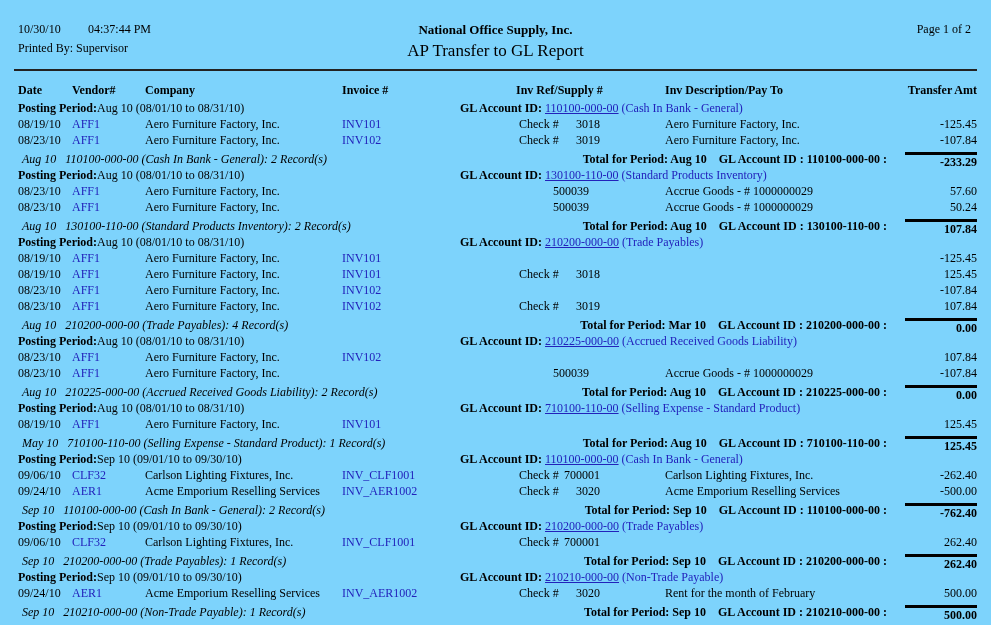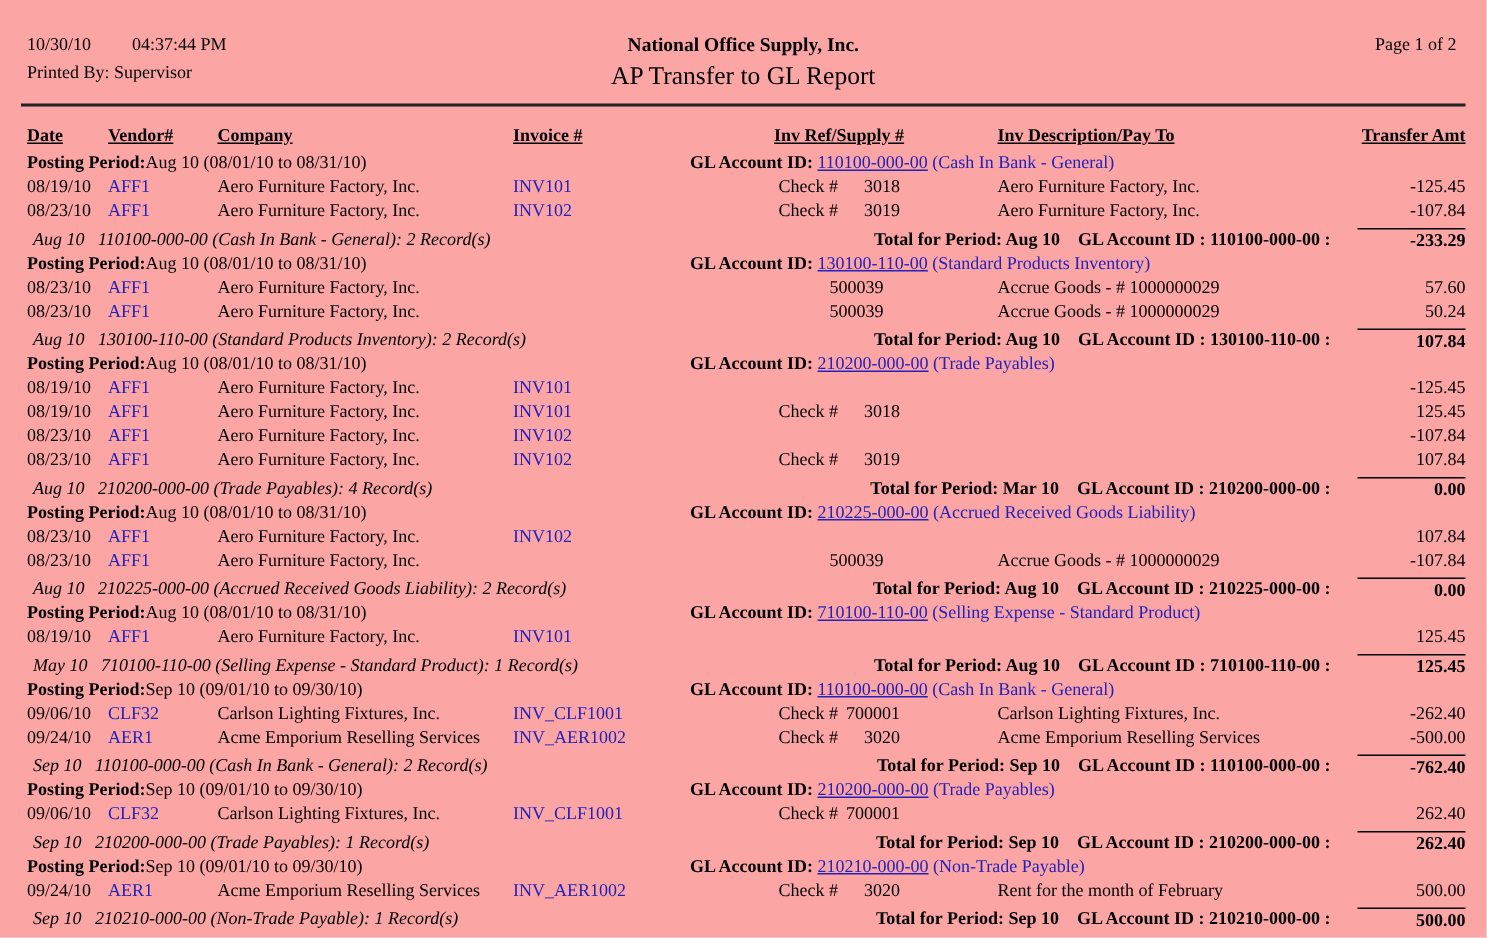--- a/index.html
+++ b/index.html
@@ -1,55 +1,55 @@
 <!DOCTYPE html>
 <html style="--link: #2222bb;"><head>
 <meta charset="utf-8">
 <style>
   * { margin:0; padding:0; box-sizing:border-box; }
   html,body { background:#e8e8e8; }
   body { font-family:"Liberation Serif", serif; color:#000; }
-  .page { position:relative; width:991px; height:625px; background:#fca5a5; overflow:hidden; }
+  .page { position:relative; width:991px; height:625px; background:#7dd3fc; overflow:hidden; }
 
   .report-header { padding-top:22px; }
   .h-line1 { position:relative; height:19px; font-size:12px; }
   .h-line2 { position:relative; height:25px; font-size:12px; }
   .hcell { position:absolute; top:0; white-space:pre; }
   .h-center { left:0; right:0; text-align:center; }
   .h-company { font-weight:bold; font-size:13px; }
   .h-title { font-weight:normal; font-size:17px; }
   .h-rule { margin:3px 14px 0 14px; border-top:2px solid #222; }
 
   .row { position:relative; height:16px; font-size:12px; line-height:15px; }
   .cell { position:absolute; top:0; white-space:pre; }
   .bold { font-weight:bold; }
   .link { color:var(--link, #2222bb); cursor:pointer; }
   .underline { text-decoration:underline; }
 
   .col-header { margin-top:12px; margin-bottom:2px; }
-  .colh { font-weight:bold; text-decoration:underline; }
+  .colh { font-weight:bold; }
 
   .c-date   { left:18px; }
   .c-period { left:97px; }
   .c-vendor { left:72px; }
   .c-company{ left:145px; }
   .c-invoice{ left:342px; }
   .c-gl     { left:460px; }
   .c-ref-h  { left:516px; }
   .c-reflabel { left:519px; }
   .c-refno  { left:560px; width:40px; text-align:right; }
   .c-refno2 { left:553px; }
   .c-desc   { left:665px; }
   .c-amt    { right:14px; text-align:right; }
 
   .summary-row { height:19px; }
   .summary-row .cell { top:3px; }
   .sum-left { left:22px; font-style:italic; }
   .sum-label { right:104px; }
-  .total-amt { min-width:72px; border-top:1px solid #000000; }
+  .total-amt { min-width:72px; border-top:3px solid #000000; }
 </style>
 </head>
 <body>
 
 <div class="page">
 
   <div class="report-header">
     <div class="h-line1">
       <span class="hcell" style="left:18px">10/30/10</span>
       <span class="hcell" style="left:88px">04:37:44 PM</span>

